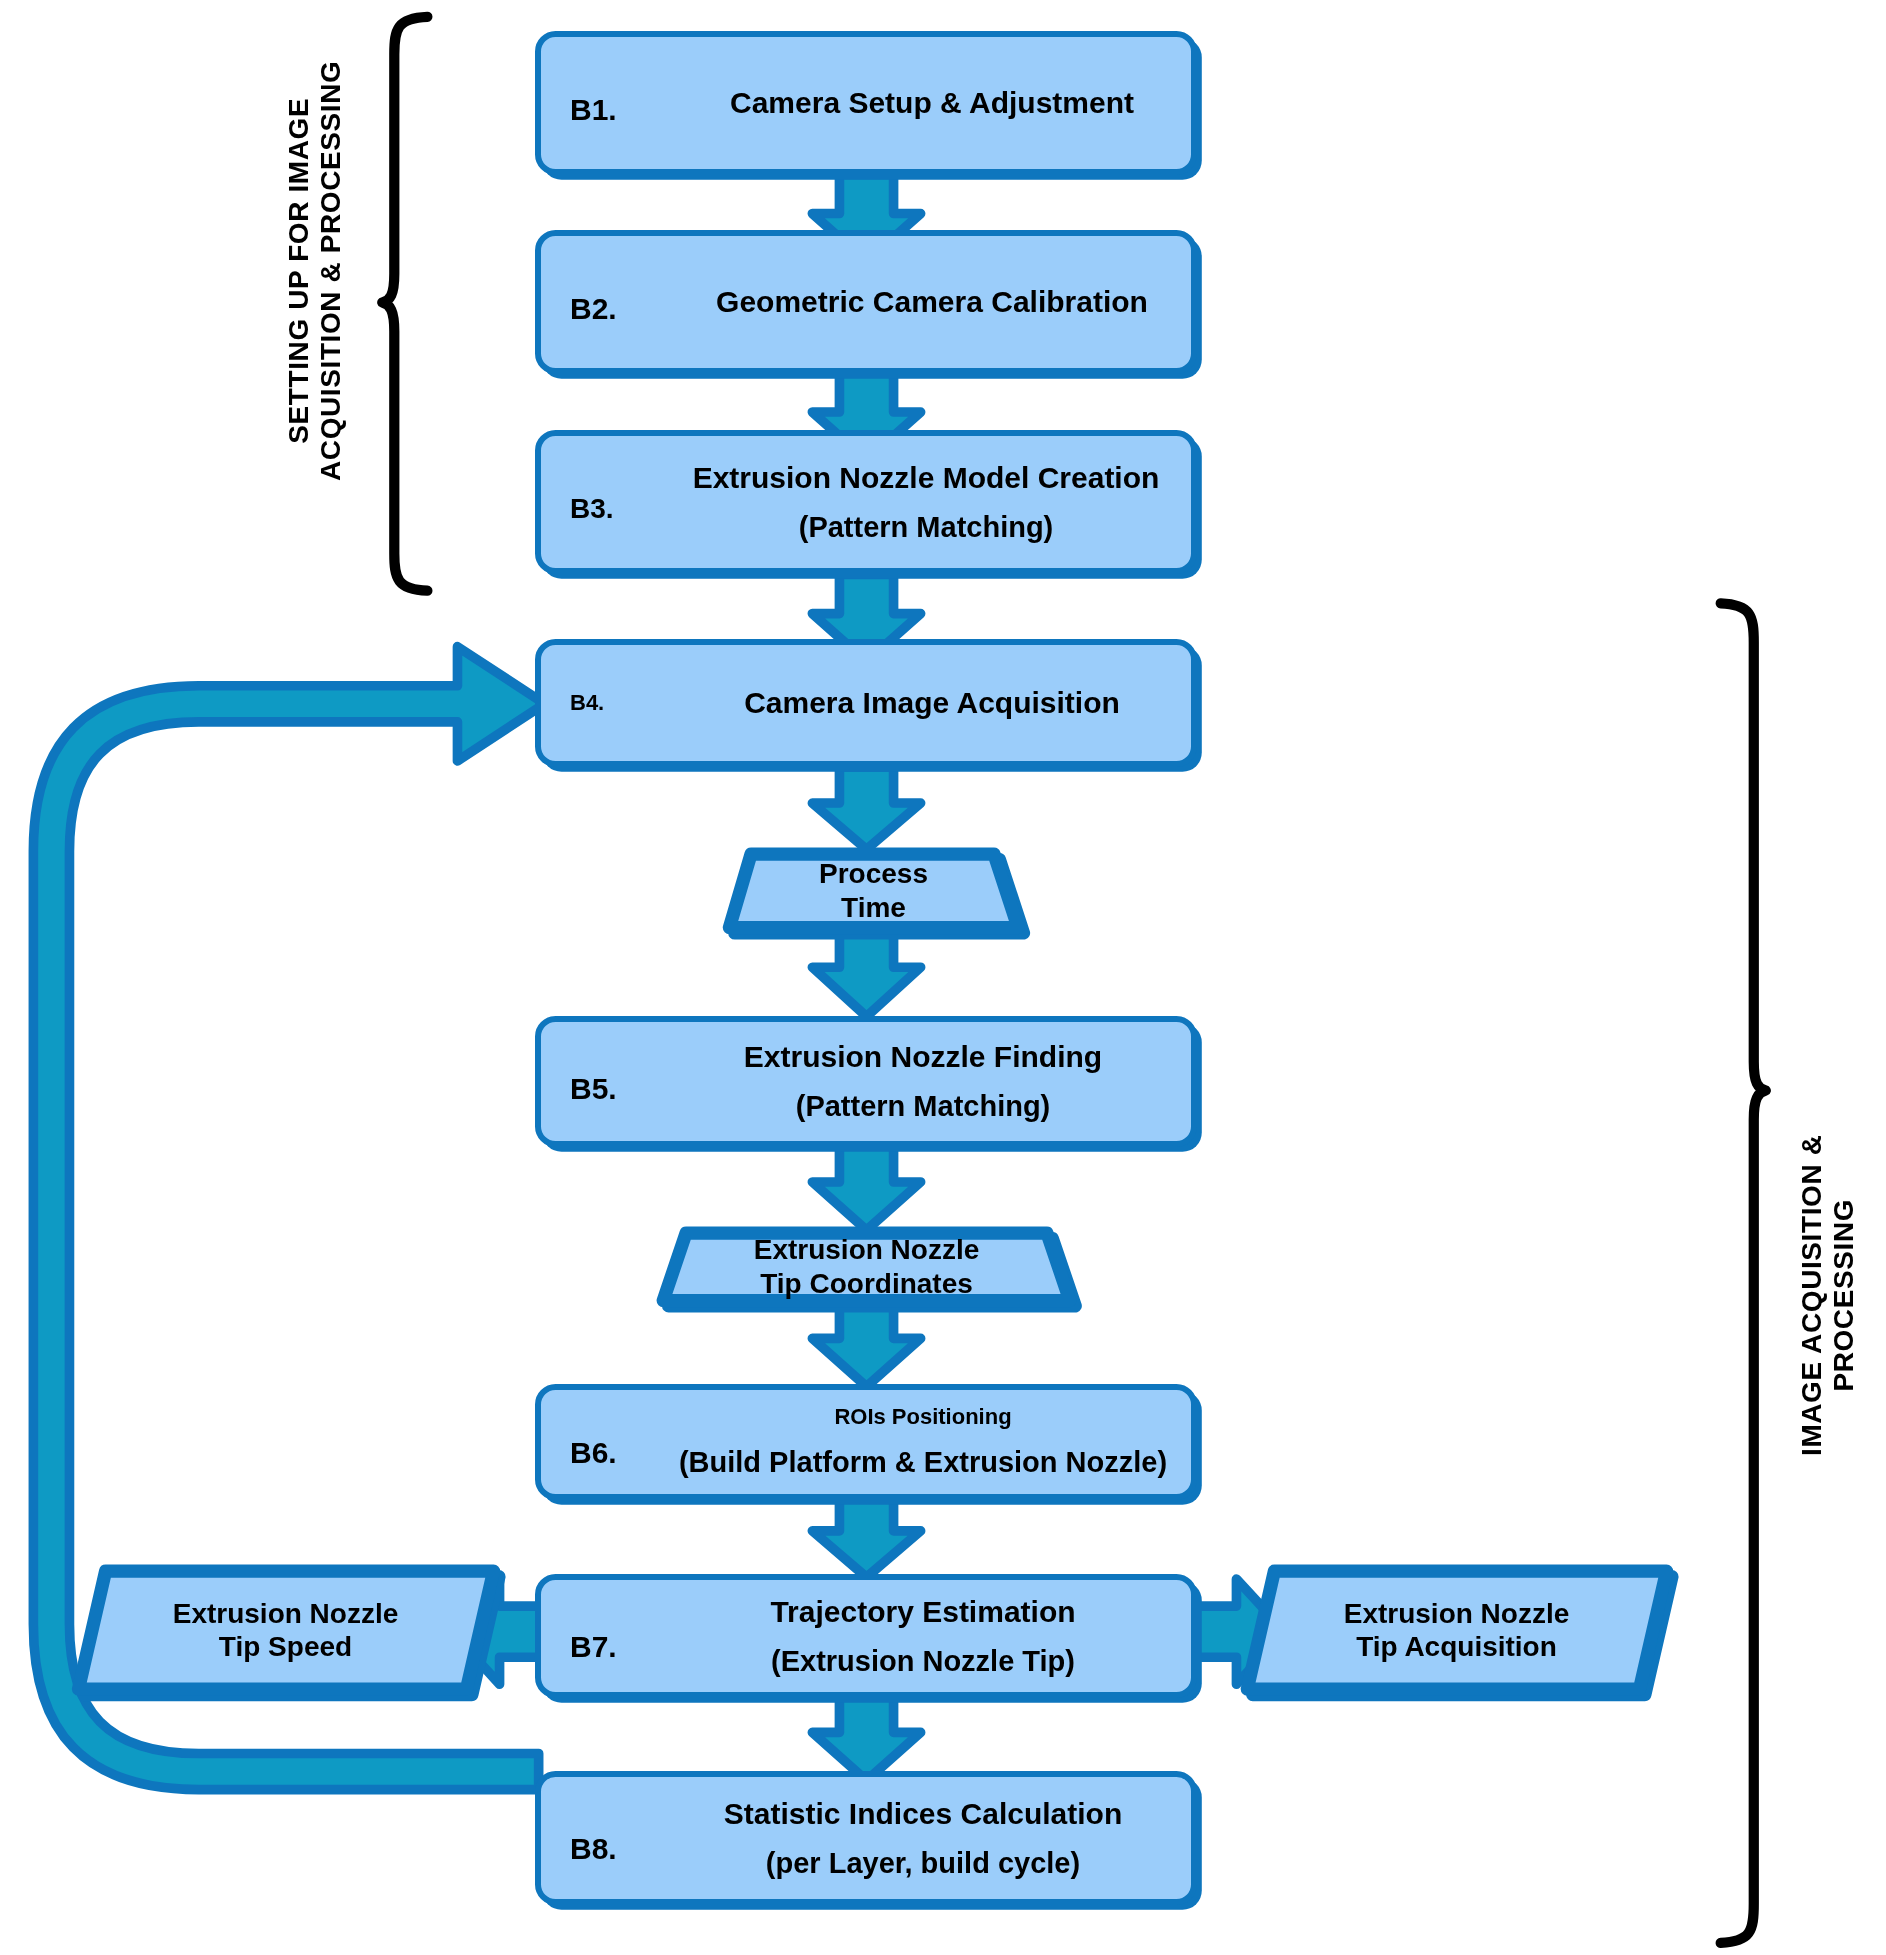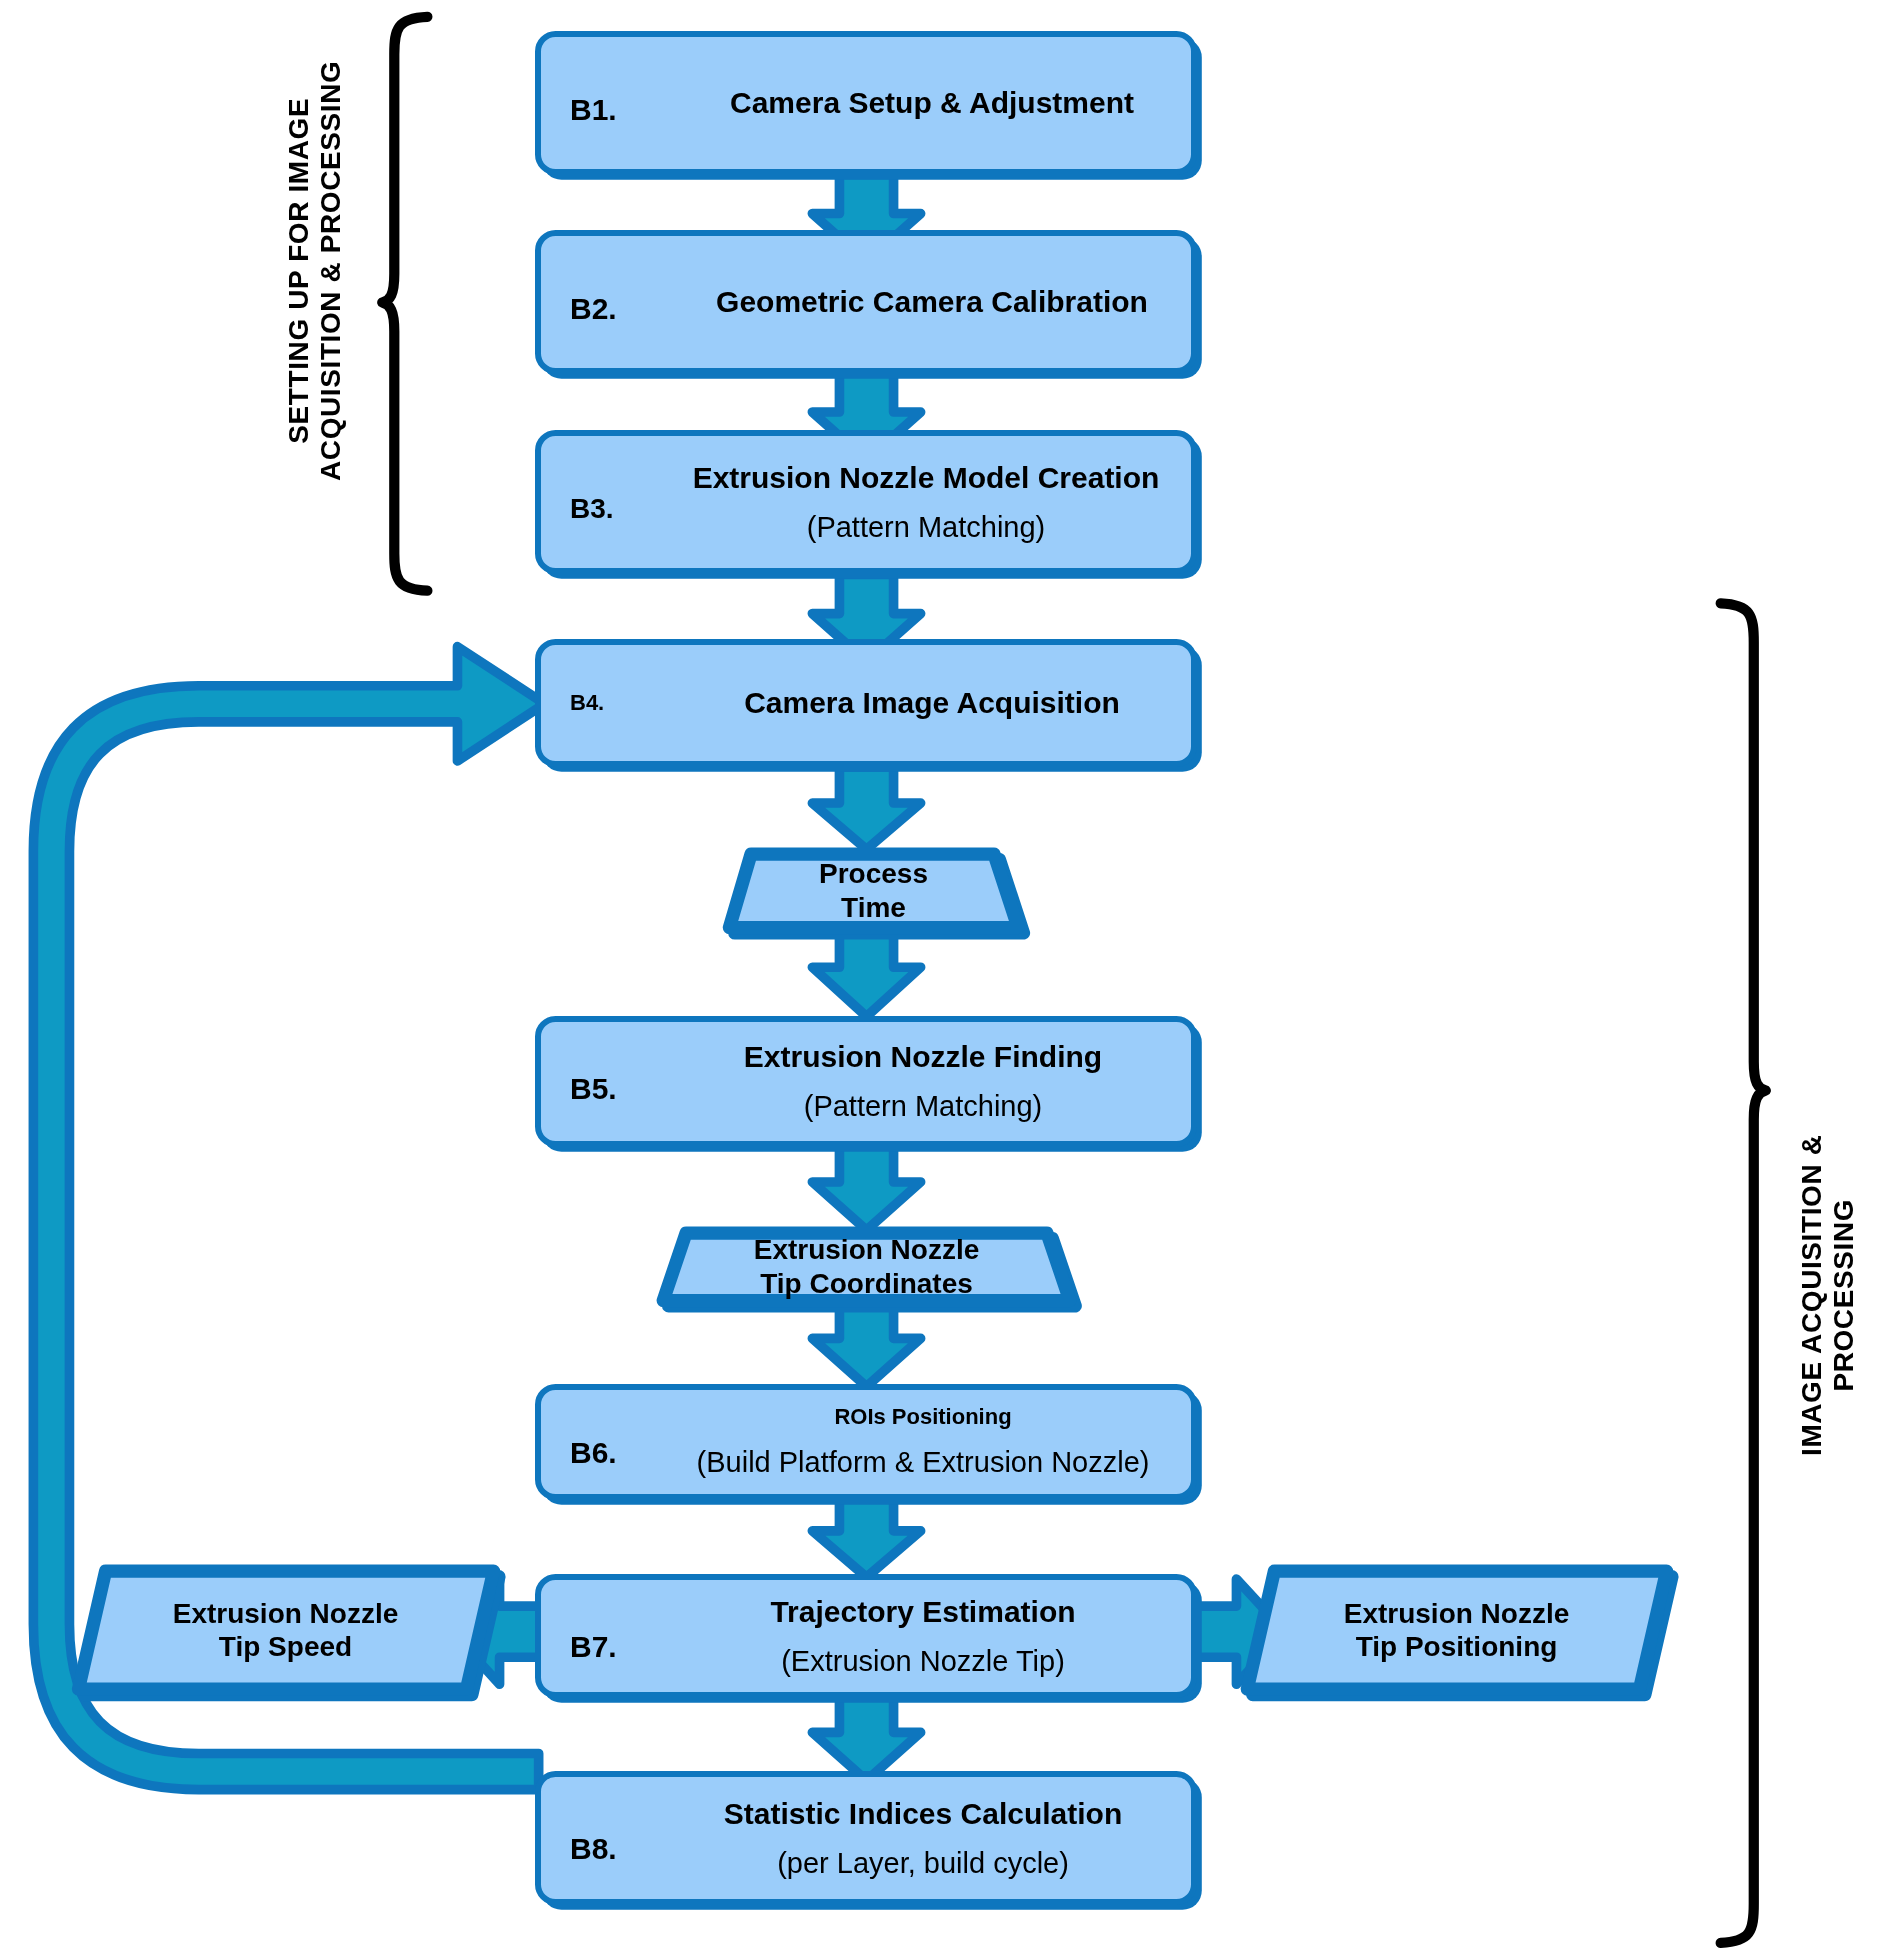--- a/index.html
+++ b/index.html
@@ -9,21 +9,21 @@
 
   .nodebox{position:absolute;box-sizing:border-box;
     background:#9BCDFA;border:6.6px solid #0E76BE;border-radius:20.5px;
     box-shadow:6px 6px 0 -1.2px #0E76BE;
   }
   .nodetext{position:absolute;left:0;top:0;width:100%;height:100%;
     display:flex;flex-direction:column;align-items:center;justify-content:center;
     color:#000;}
   .idlabel{position:absolute;font-weight:bold;color:#000;line-height:1;}
   .l1{font-weight:bold;line-height:1.12;white-space:nowrap;}
-  .l2{font-weight:normal;line-height:1.12;white-space:nowrap;margin-top:16px;}
+  .l2{font-weight:bold;line-height:1.12;white-space:nowrap;margin-top:16px;}
 
   .paraWrap{position:absolute;}
   .paraTxt{position:absolute;left:0;top:0;width:100%;height:100%;
     display:flex;flex-direction:column;align-items:center;justify-content:center;
     font-weight:bold;color:#000;line-height:1.18;text-align:center;}
 
   .vlabel{position:absolute;color:#000;font-weight:bold;letter-spacing:0.6px;
     white-space:nowrap;transform-origin:0 0;}
   .vline{display:block;text-align:center;}
 </style>
@@ -212,21 +212,21 @@
   <div class="paraWrap" style="left:78px;top:1571px;width:415px;height:118px;">
     <div class="paraTxt" style="font-size:28px;">
       <span>Extrusion Nozzle</span>
       <span>Tip Speed</span>
     </div>
   </div>
 
   <div class="paraWrap" style="left:1247px;top:1571px;width:419px;height:118px;">
     <div class="paraTxt" style="font-size:28px;">
       <span>Extrusion Nozzle</span>
-      <span>Tip Positioning</span>
+      <span>Tip Acquisition</span>
     </div>
   </div>
 
   <div class="vlabel" style="left:283px;top:481px;transform:rotate(-90deg);font-size:28px;">
     <span class="vline">SETTING UP FOR IMAGE</span>
     <span class="vline">ACQUISITION &amp; PROCESSING</span>
   </div>
 
   <div class="vlabel" style="left:1796px;top:1456px;transform:rotate(-90deg);font-size:28px;">
     <span class="vline">IMAGE ACQUISITION &amp;</span>

